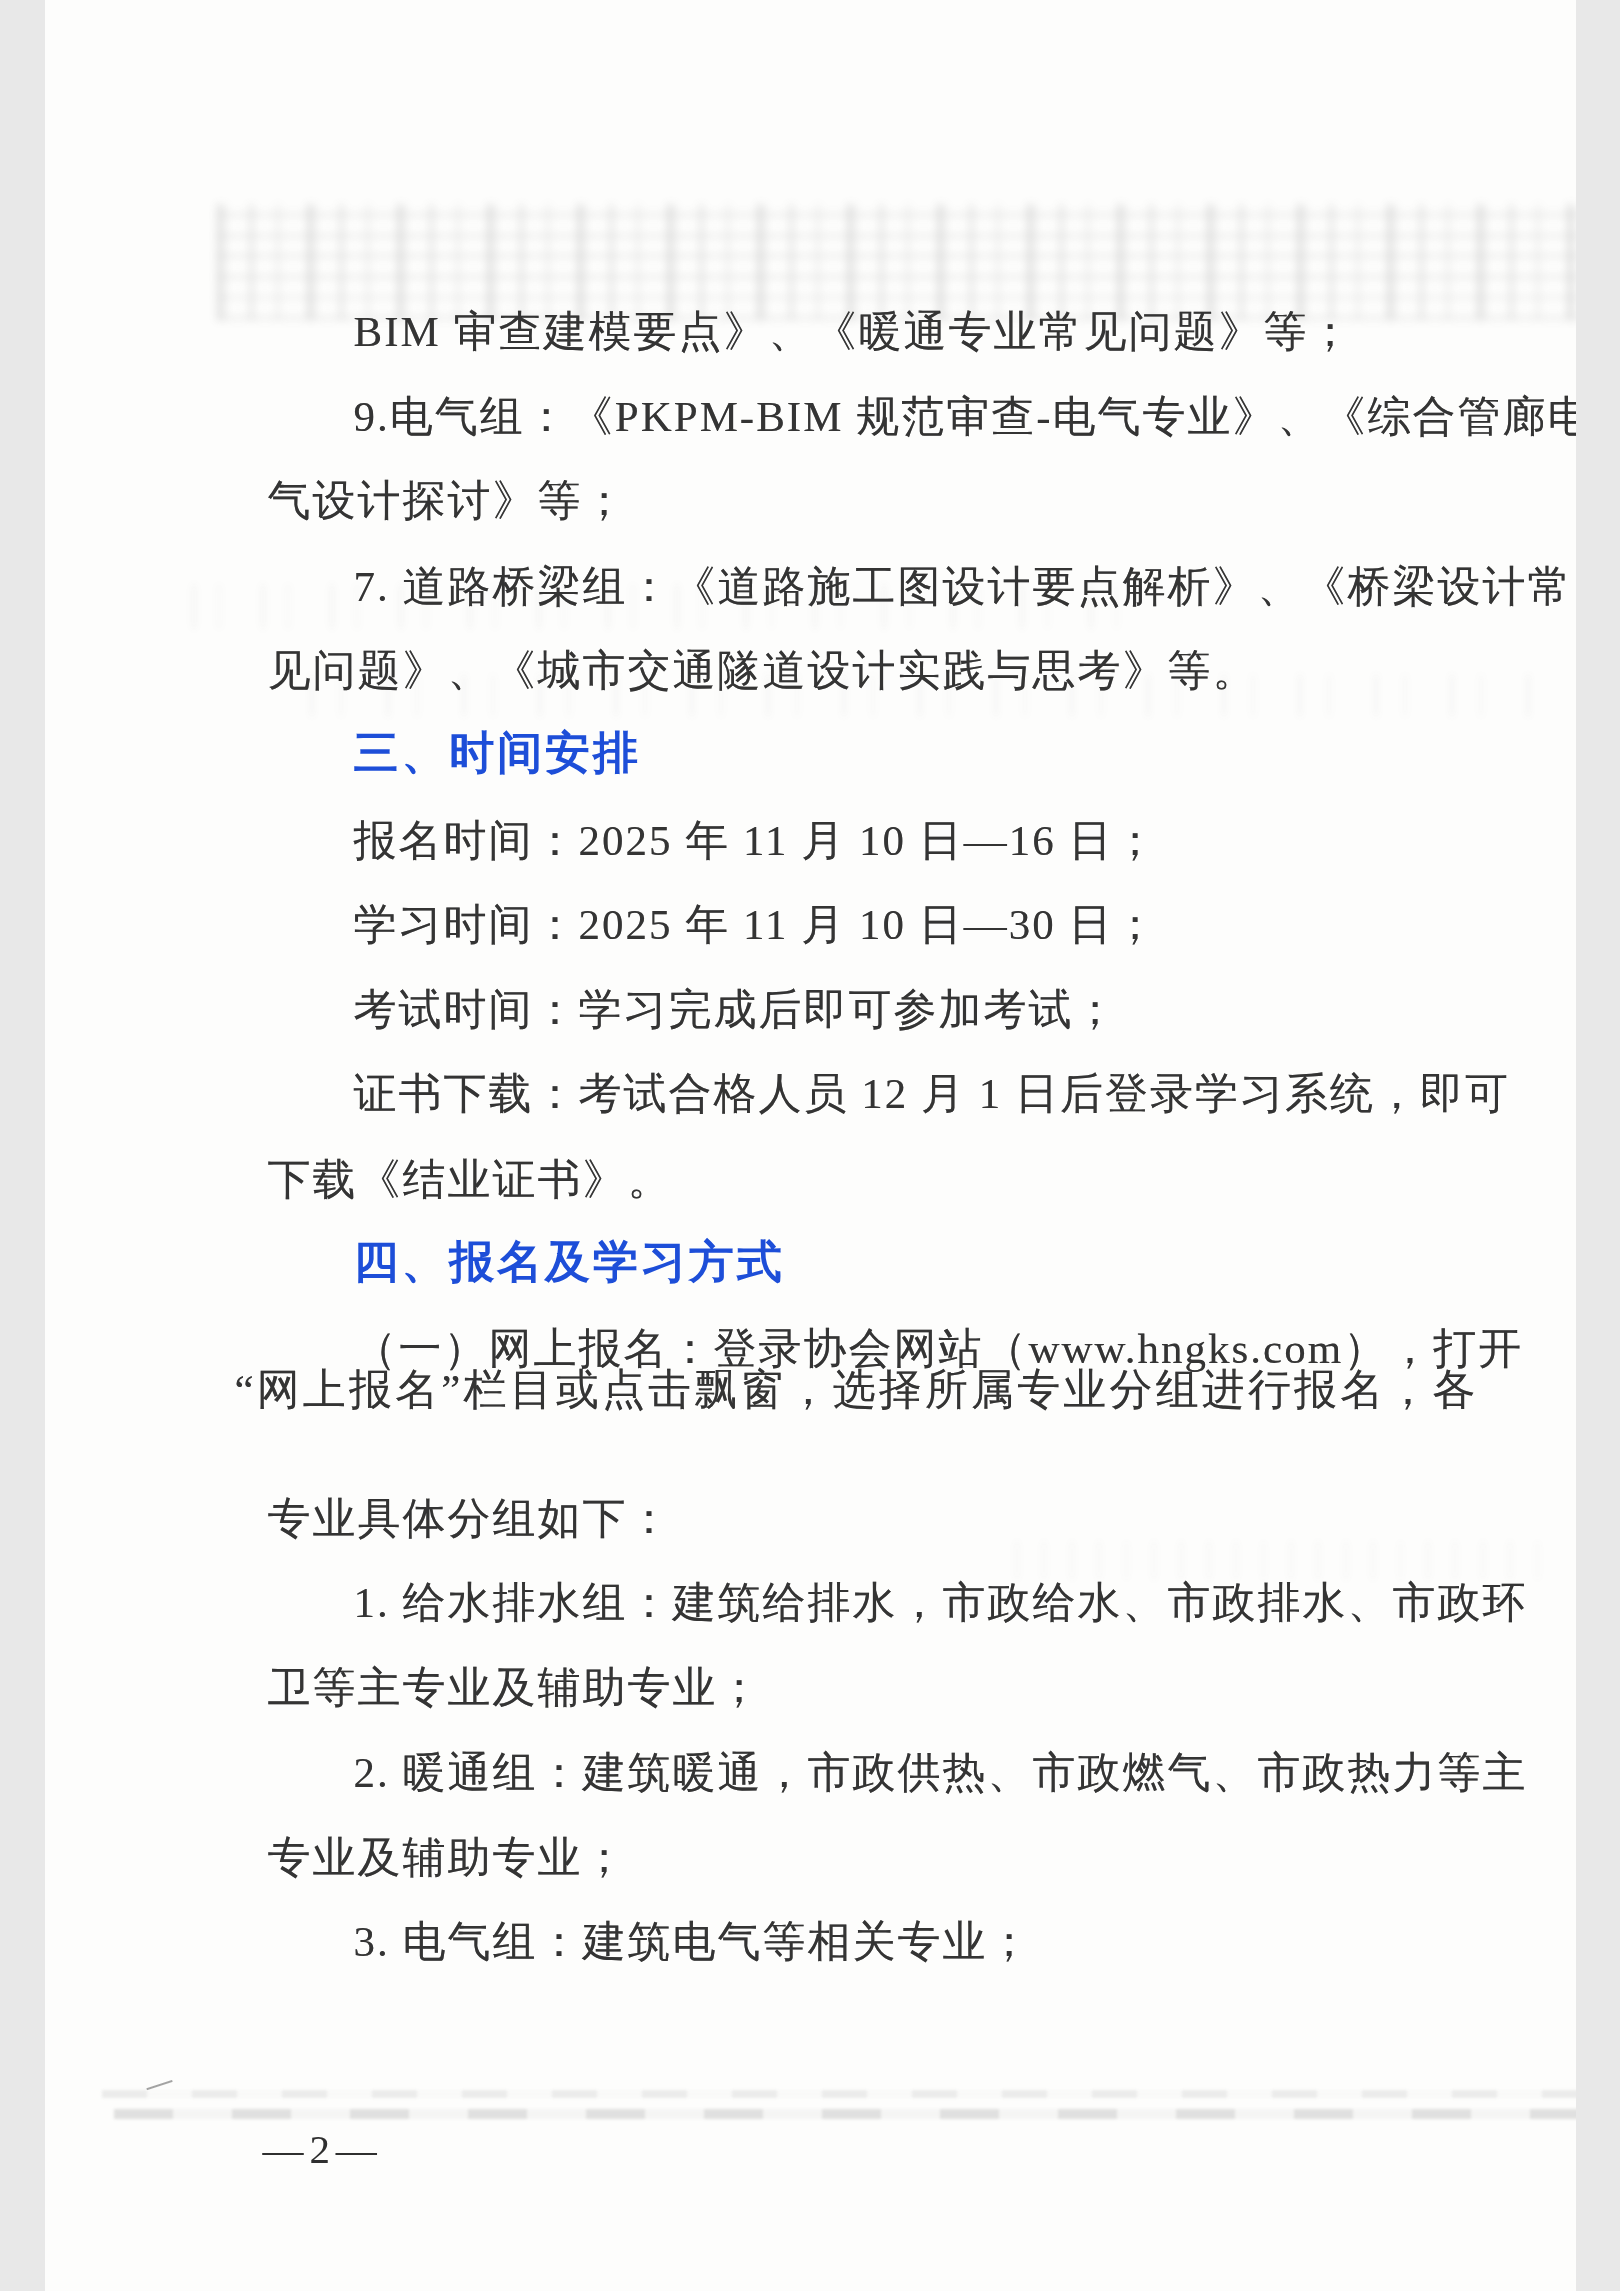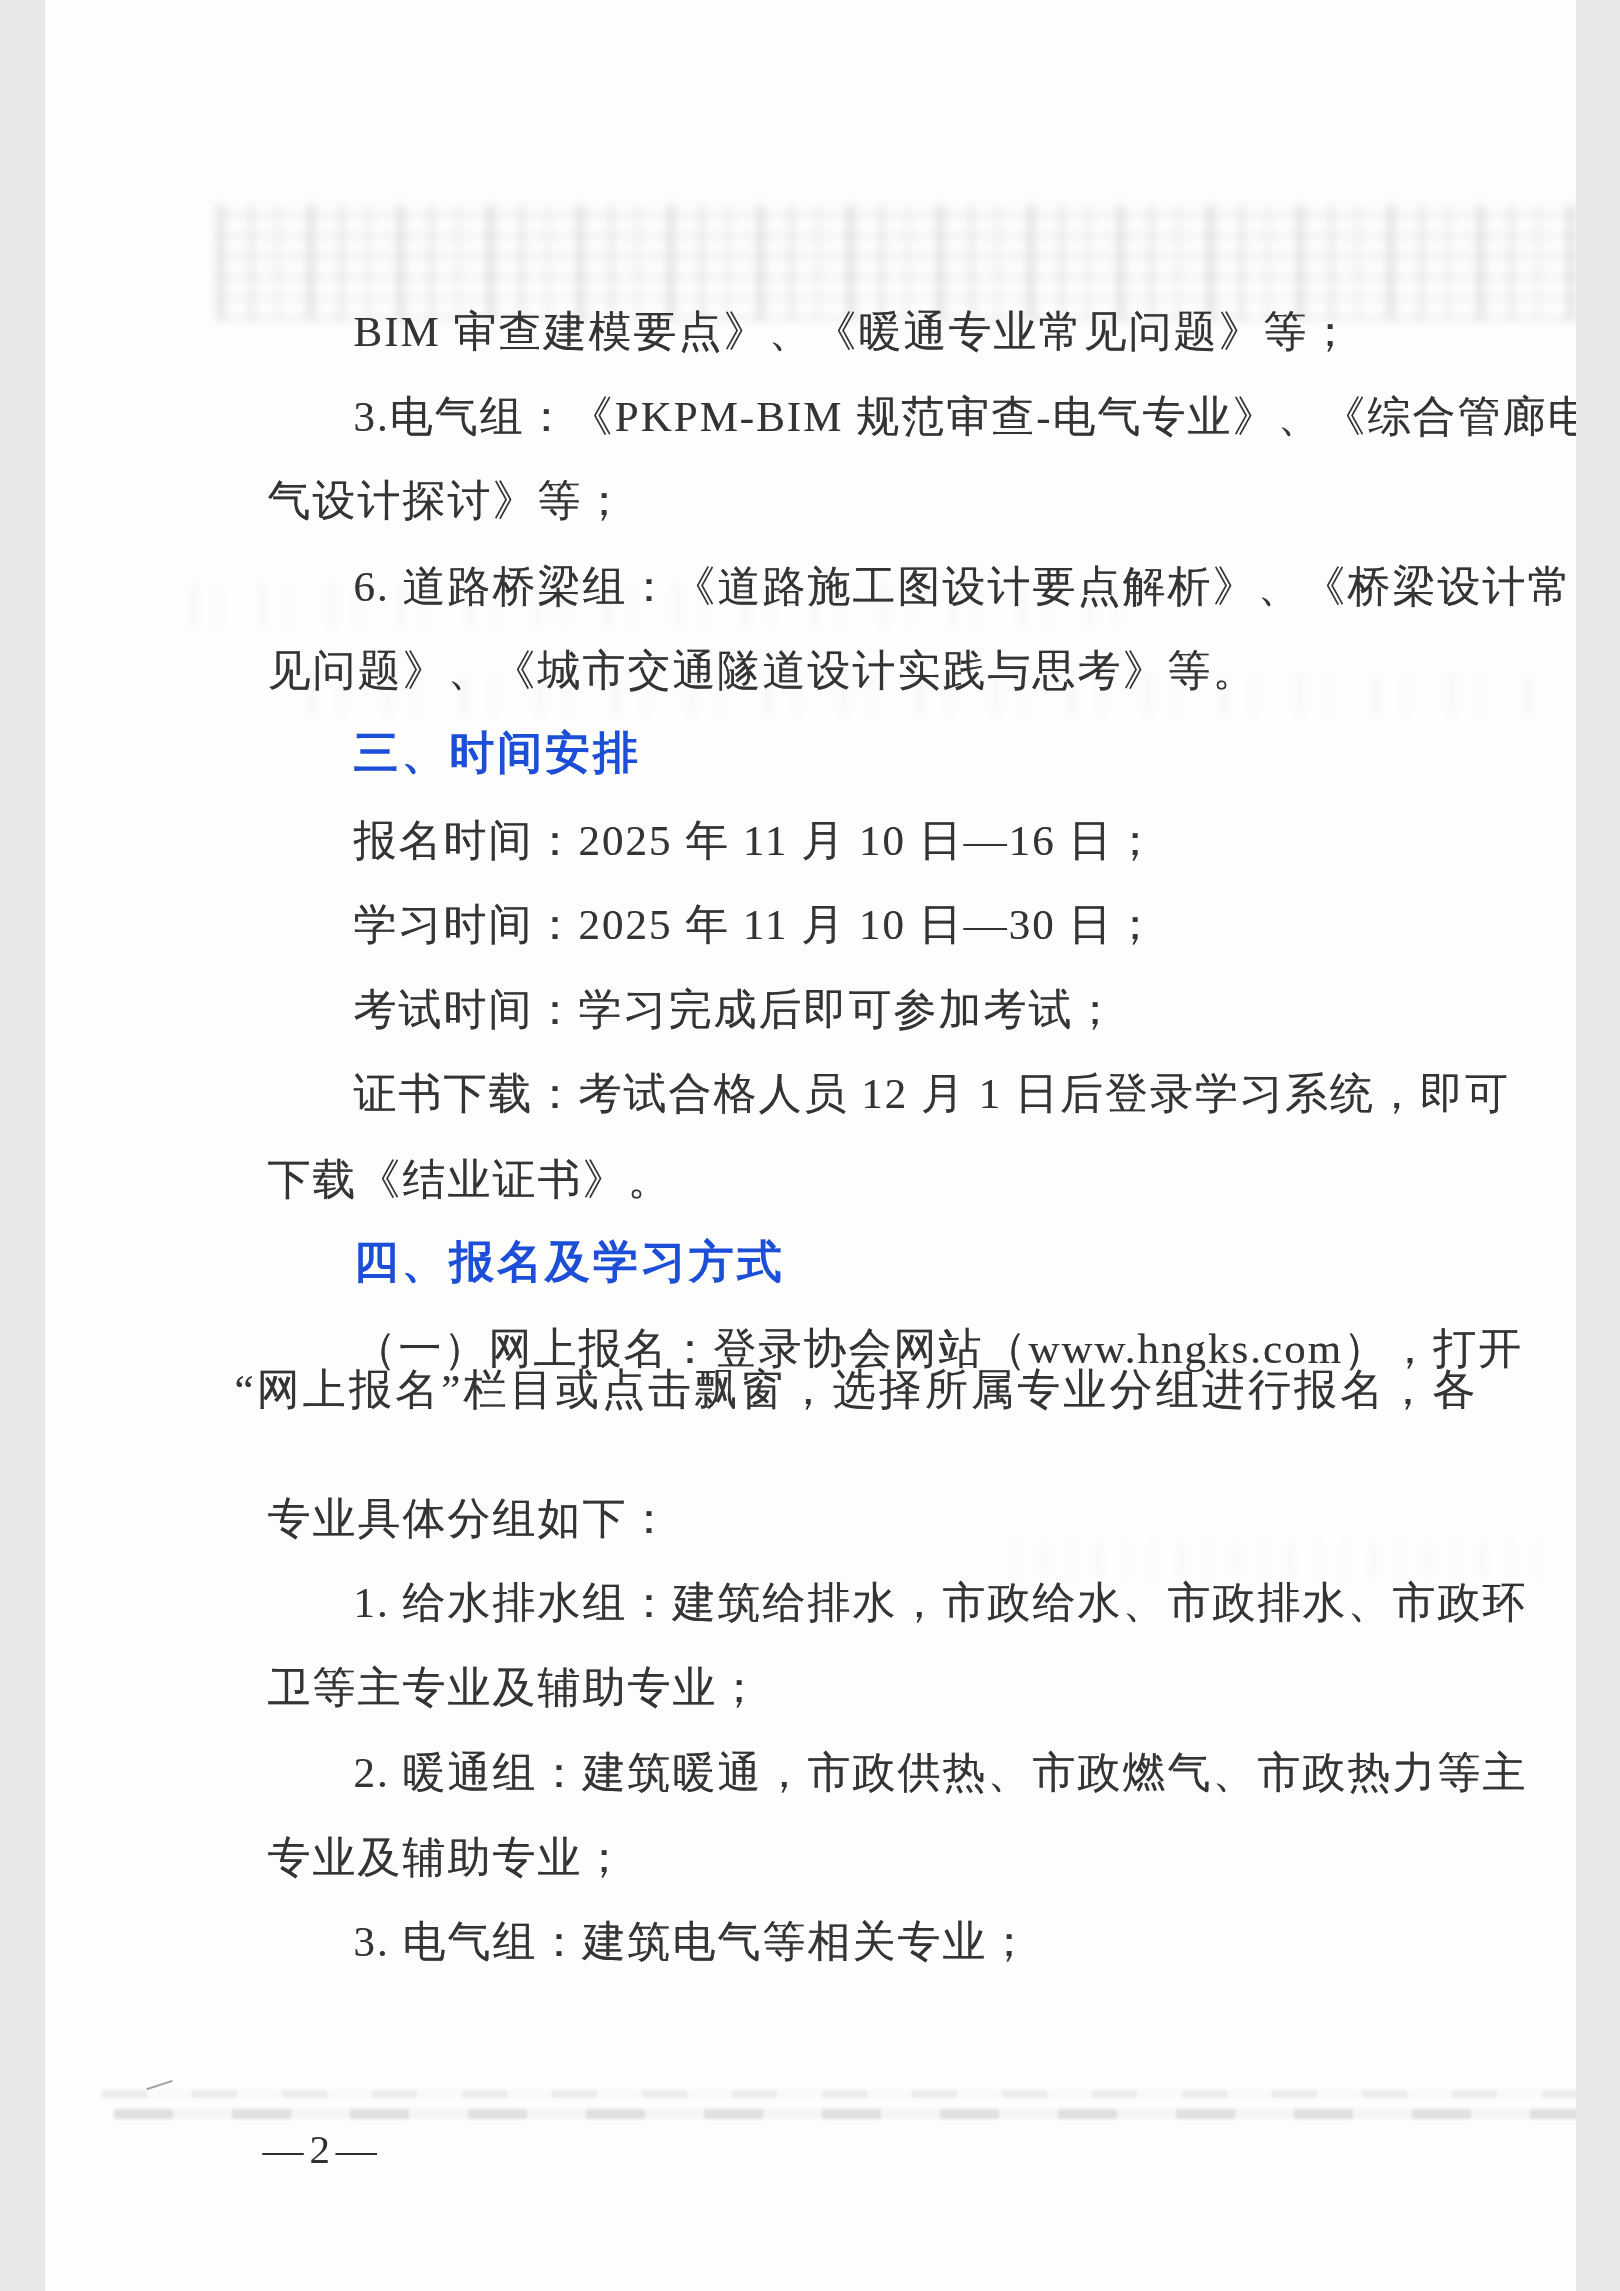--- a/index.html
+++ b/index.html
@@ -117,23 +117,23 @@
   <div class="artifact ghost-band"></div>
   <div class="artifact ghost-a"></div>
   <div class="artifact ghost-b"></div>
   <div class="artifact ghost-c"></div>
   <div class="artifact streak-1"></div>
   <div class="artifact streak-2"></div>
   <div class="artifact pen-mark"></div>
 
   <div>
     <div class="line indent" style="top:302px">BIM 审查建模要点》、《暖通专业常见问题》等；</div>
-    <div class="line indent full" style="top:387px">3.电气组：《PKPM-BIM 规范审查-电气专业》、《综合管廊电</div>
+    <div class="line indent full" style="top:387px">9.电气组：《PKPM-BIM 规范审查-电气专业》、《综合管廊电</div>
     <div class="line" style="top:471px">气设计探讨》等；</div>
-    <div class="line indent full" style="top:557px">6. 道路桥梁组：《道路施工图设计要点解析》、《桥梁设计常</div>
+    <div class="line indent full" style="top:557px">7. 道路桥梁组：《道路施工图设计要点解析》、《桥梁设计常</div>
     <div class="line" style="top:641px">见问题》、《城市交通隧道设计实践与思考》等。</div>
     <div class="line indent heading" style="top:723px">三、时间安排</div>
     <div class="line indent" style="top:811px">报名时间：2025 年 11 月 10 日—16 日；</div>
     <div class="line indent" style="top:895px">学习时间：2025 年 11 月 10 日—30 日；</div>
     <div class="line indent" style="top:980px">考试时间：学习完成后即可参加考试；</div>
     <div class="line indent full" style="top:1064px">证书下载：考试合格人员 12 月 1 日后登录学习系统，即可</div>
     <div class="line" style="top:1150px">下载《结业证书》。</div>
     <div class="line indent heading" style="top:1232px">四、报名及学习方式</div>
     <div class="line indent full" style="top:1319px">（一）网上报名：登录协会网站（www.hngks.com），打开</div>
     <div class="line hang full" style="top:1360px">“网上报名”栏目或点击飘窗，选择所属专业分组进行报名，各</div>

